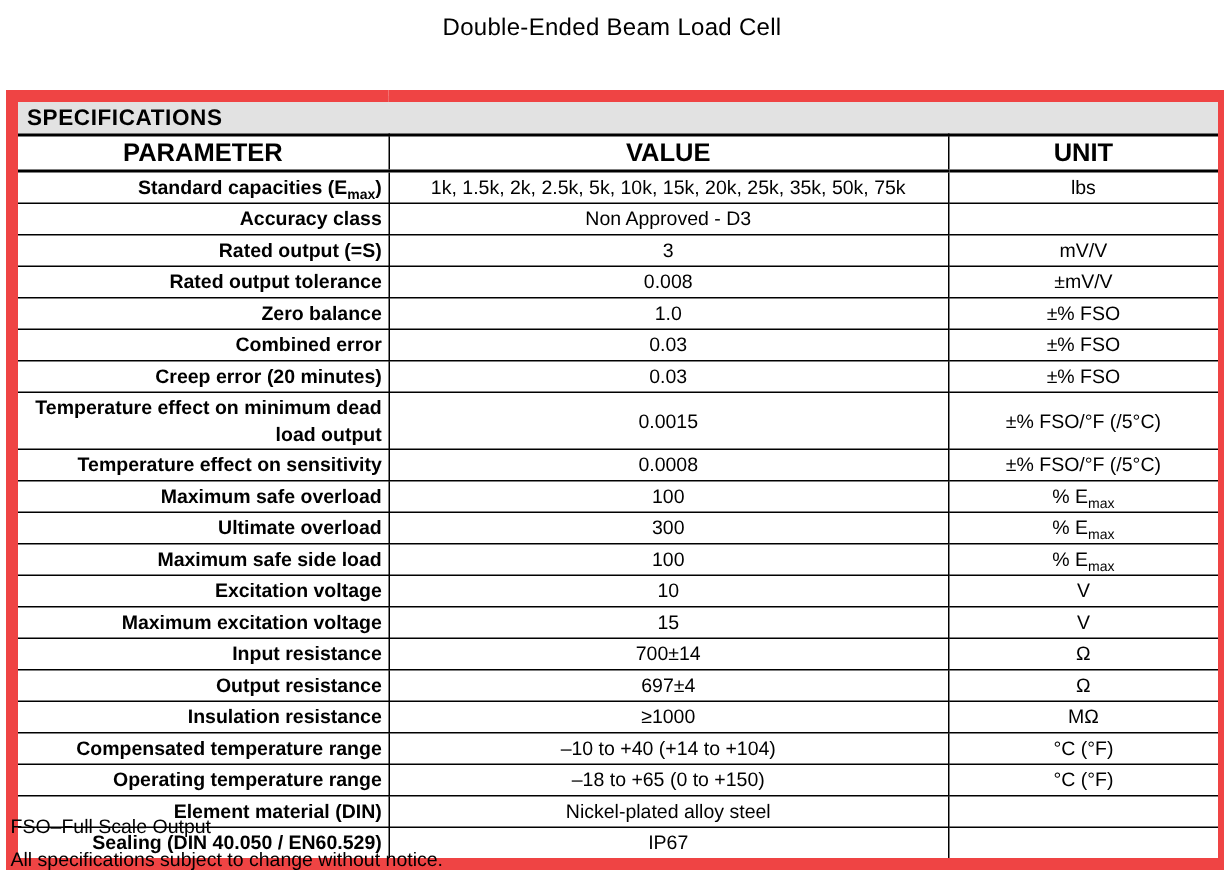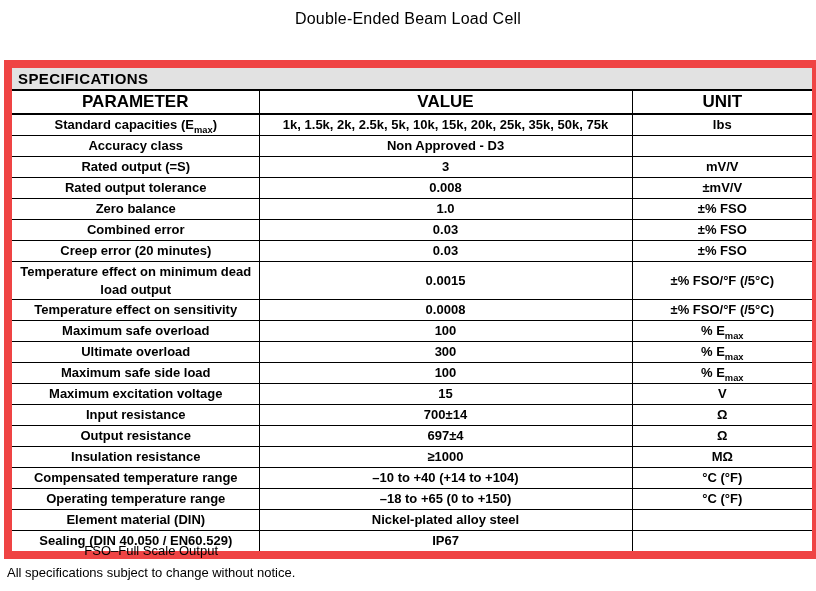--- a/index.html
+++ b/index.html
@@ -45,44 +45,44 @@
     font-size: 17px;
     font-weight: 700;
     text-align: center;
     height: 19px;
     padding: 1px 2px;
     border-bottom-width: 2px !important;
   }
   .cell-param {
     font-size: 13px;
     font-weight: 700;
-    text-align: center;
+    text-align: right;
     padding: 1px 4px 1px 5px;
     line-height: 1.38;
     height: 20px;
   }
   .cell-value, .cell-unit {
     font-size: 13px;
-    font-weight: 700;
+    font-weight: 400;
     text-align: center;
     padding: 1px 3px;
     white-space: nowrap;
     line-height: 1.38;
   }
   sub {
     font-size: 0.72em;
     line-height: 0;
   }
   .footer {
     position: absolute;
     left: 7px; top: 543px;
     font-size: 13px;
     line-height: 15px;
   }
-  .footer p { margin: 0 0 7px 0; text-align: center; }
+  .footer p { margin: 0 0 7px 0; }
 </style>
 </head>
 <body>
 
 <h1 class="title">Double-Ended Beam Load Cell</h1>
 
 <table class="spec-table">
   <colgroup>
     <col style="width:251px">
     <col style="width:373px">
@@ -164,20 +164,25 @@
     <td class="cell-value">300</td>
     <td class="cell-unit">% E<sub>max</sub></td>
   </tr>
 
   <tr class="spec-row">
     <td class="cell-param">Maximum safe side load</td>
     <td class="cell-value">100</td>
     <td class="cell-unit">% E<sub>max</sub></td>
   </tr>
 
+  <tr class="spec-row">
+    <td class="cell-param">Excitation voltage</td>
+    <td class="cell-value">10</td>
+    <td class="cell-unit">V</td>
+  </tr>
 
   <tr class="spec-row">
     <td class="cell-param">Maximum excitation voltage</td>
     <td class="cell-value">15</td>
     <td class="cell-unit">V</td>
   </tr>
 
   <tr class="spec-row">
     <td class="cell-param">Input resistance</td>
     <td class="cell-value">700±14</td>

